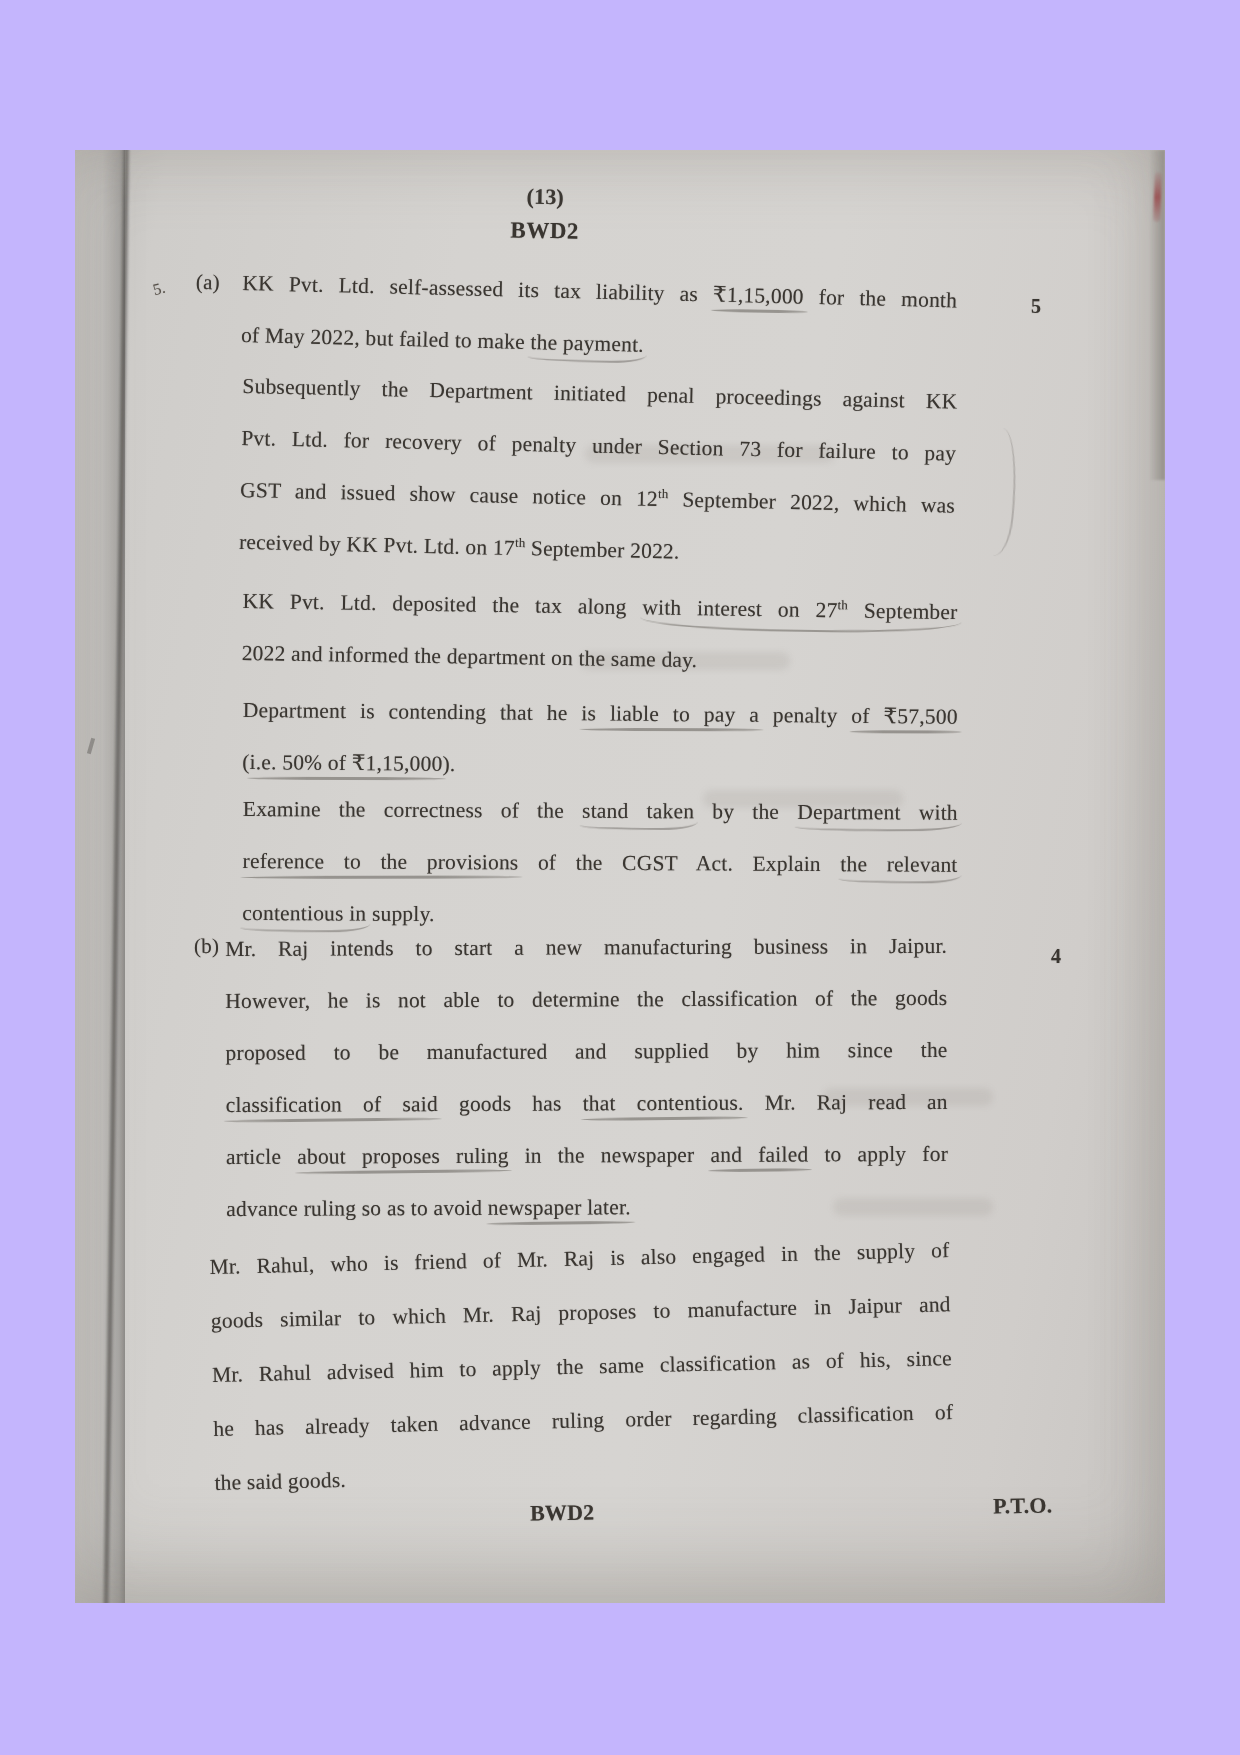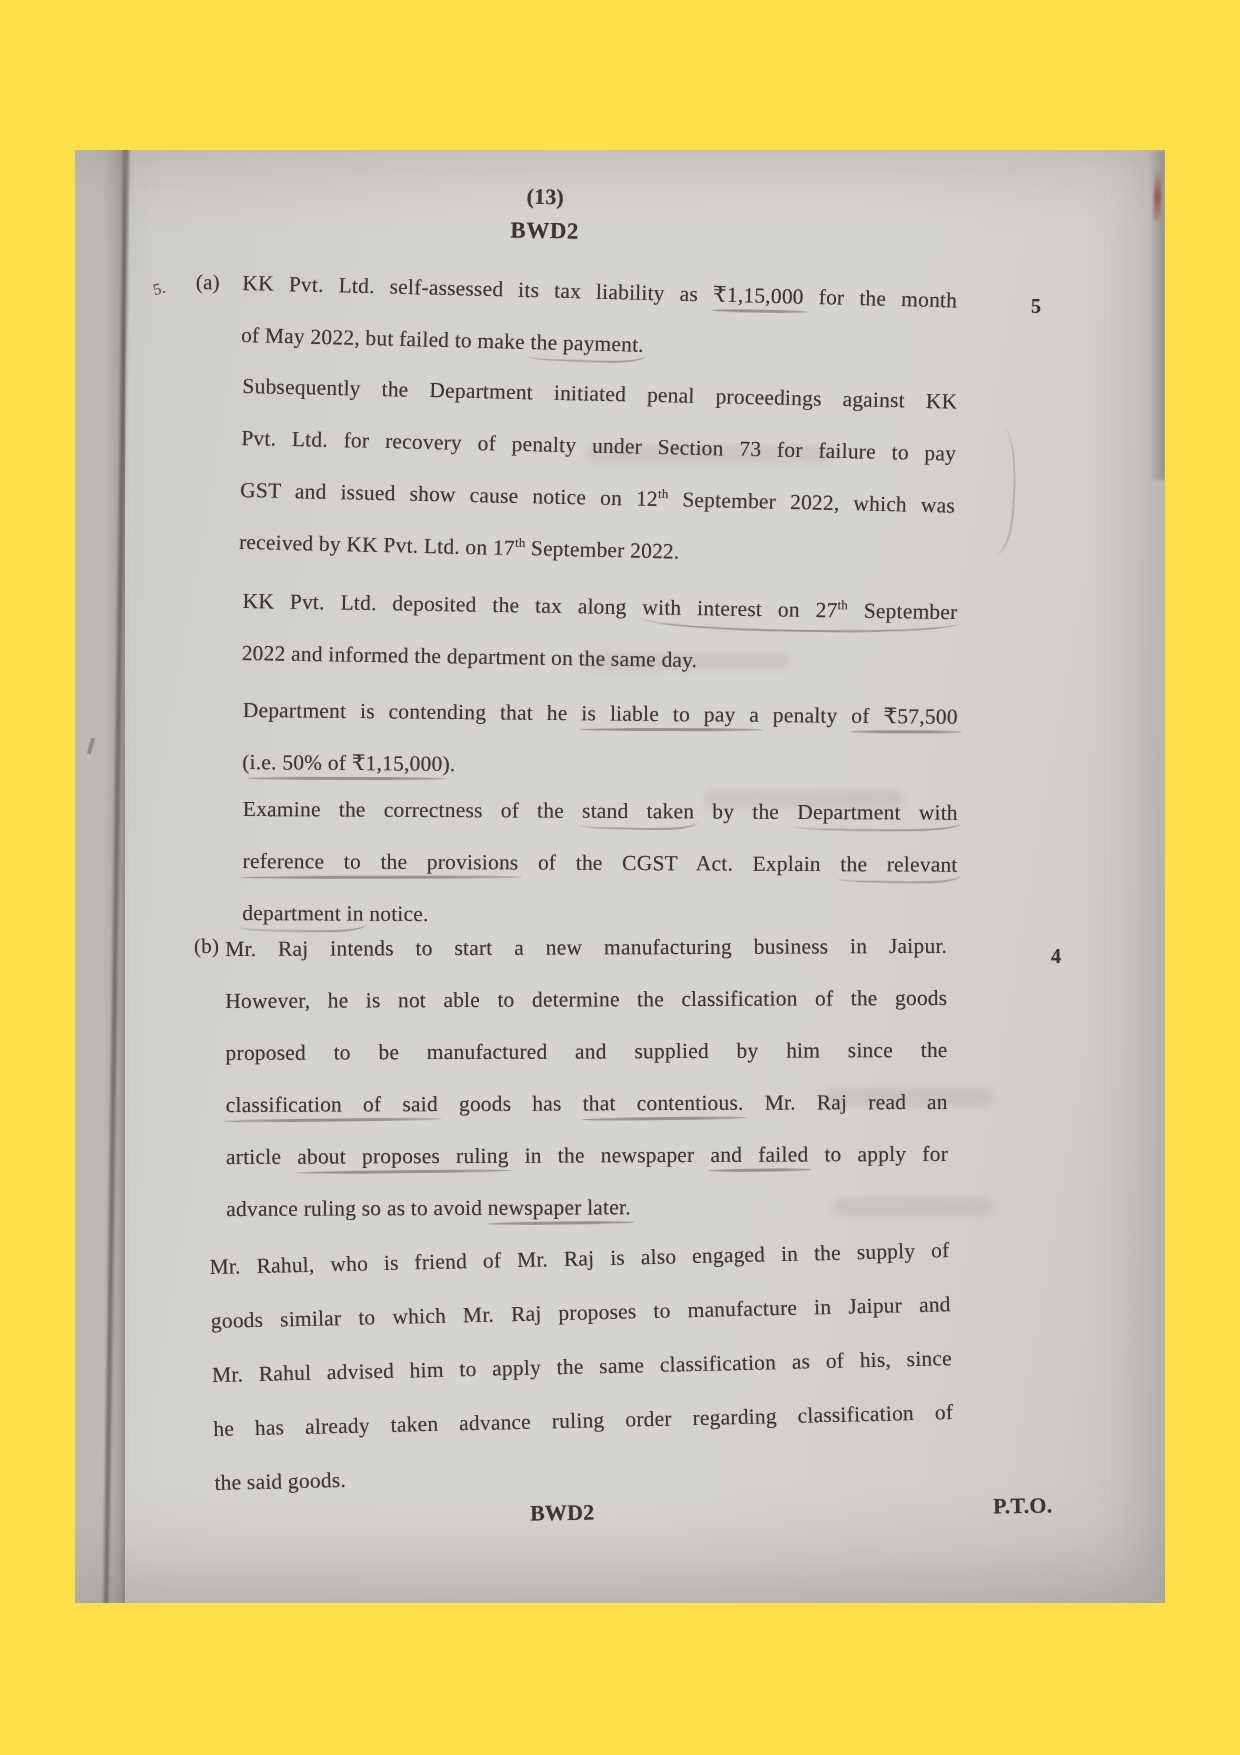--- a/index.html
+++ b/index.html
@@ -1,16 +1,16 @@
 <!DOCTYPE html>
 <html><head>
 <meta charset="utf-8">
 <style>
   html,body{margin:0;padding:0;background:#ffffff;}
-  .canvas{position:relative;width:1240px;height:1755px;background:#fde047;overflow:hidden;
+  .canvas{position:relative;width:1240px;height:1755px;background:#c4b5fd;overflow:hidden;
           font-family:"Liberation Serif","DejaVu Serif","DejaVu Sans",serif;}
   .photo{position:absolute;left:75px;top:150px;width:1090px;height:1453px;overflow:hidden;
          background:linear-gradient(100deg,#c3c1be 0%,#cfcdca 7%,#d5d3d0 30%,#d6d4d1 58%,#d0cdca 85%,#c8c5c2 100%);}
   .photo::after{content:"";position:absolute;inset:0;pointer-events:none;
          box-shadow:inset 0 -45px 70px rgba(112,108,102,.22), inset 0 25px 60px rgba(140,136,130,.14), inset -25px 0 55px rgba(130,126,120,.16);}
   .left-strip{position:absolute;left:0;top:0;width:50px;height:100%;
          background:linear-gradient(90deg,#cccac7 0%,#c2c0bd 55%,#a9a7a4 88%,#8f8d8a 100%);}
   .spine-line{position:absolute;left:48px;top:-10px;width:7px;height:1480px;
          background:linear-gradient(90deg,rgba(90,88,85,.15),rgba(90,88,85,.85),rgba(120,118,115,.25));
          filter:blur(1px);transform:rotate(0.8deg);transform-origin:top left;}
@@ -112,21 +112,21 @@
         <div class="line just"><span>KK Pvt. Ltd. deposited the tax along </span><span class="u u-arc">with interest on 27<sup>th</sup> September</span></div>
         <div class="line"><span>2022 and informed the department on the same day.</span></div>
       </div>
     <div class="para p3 txt">
         <div class="line just"><span>Department is contending that he </span><span class="u u-line">is liable to pay a</span><span> penalty </span><span class="u u-line">of ₹57,500</span></div>
         <div class="line"><span>(</span><span class="u u-line">i.e. 50% of ₹1,15,000</span><span>).</span></div>
       </div>
     <div class="para p4 txt">
         <div class="line just"><span>Examine the correctness of the </span><span class="u u-wave">stand taken</span><span> by the </span><span class="u u-wave">Department with</span></div>
         <div class="line just"><span class="u u-line">reference to the provisions</span><span> of the CGST Act. Explain </span><span class="u u-wave">the relevant</span></div>
-        <div class="line"><span class="u u-wave">department in</span><span> notice.</span></div>
+        <div class="line"><span class="u u-wave">contentious in</span><span> supply.</span></div>
       </div>
     <div class="para p5 txt">
         <div class="line just"><span>Mr. Raj intends to start a new manufacturing business in Jaipur.</span></div>
         <div class="line just"><span>However, he is not able to determine the classification of the goods</span></div>
         <div class="line just"><span>proposed to be manufactured and supplied by him since the</span></div>
         <div class="line just"><span class="u u-line">classification of said</span><span> goods has </span><span class="u u-line">that contentious.</span><span> Mr. Raj read an</span></div>
         <div class="line just"><span>article </span><span class="u u-line">about proposes ruling</span><span> in the newspaper </span><span class="u u-line">and failed</span><span> to apply for</span></div>
         <div class="line"><span>advance ruling so as to avoid </span><span class="u u-line">newspaper later.</span></div>
       </div>
     <div class="para p6 txt">

